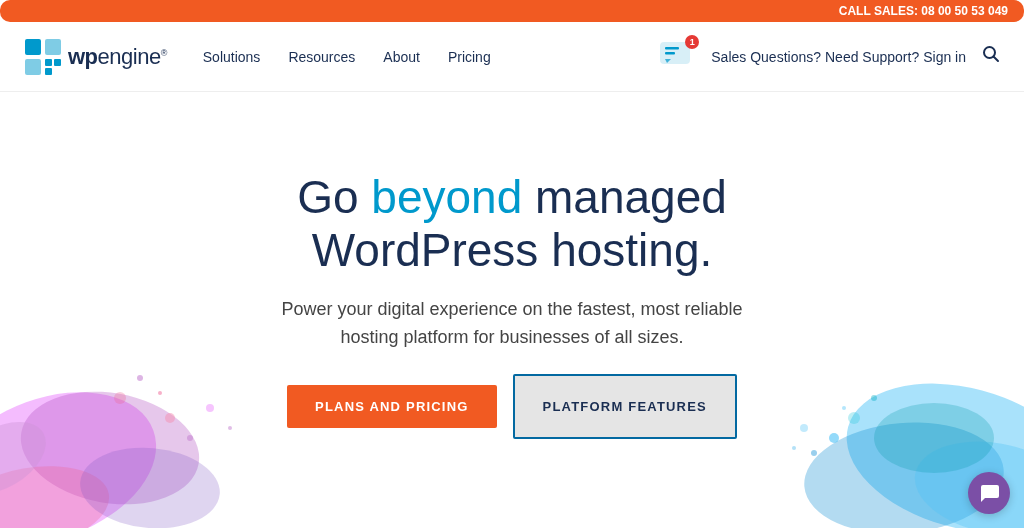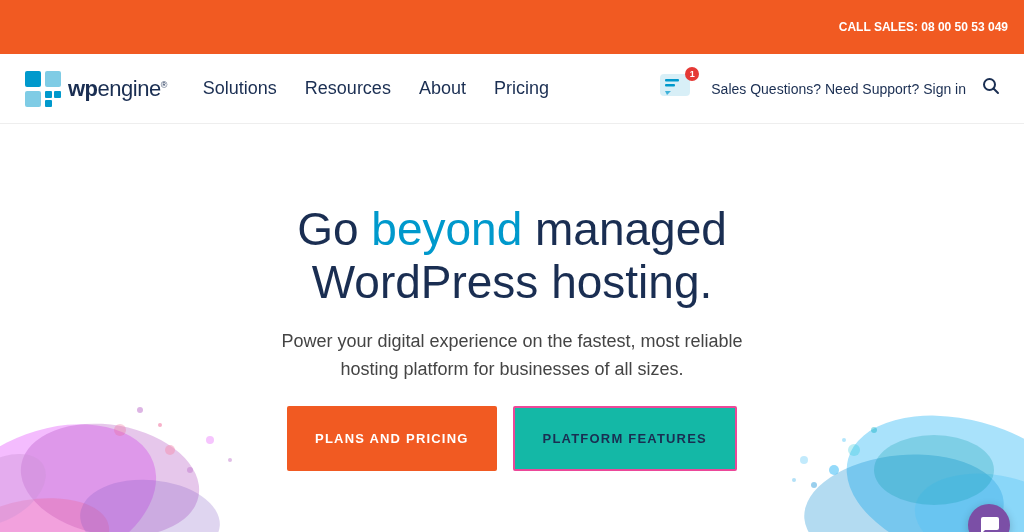--- a/index.html
+++ b/index.html
@@ -9,24 +9,25 @@
       height: 532px;
       overflow: hidden;
       background: #fff;
       position: relative;
     }
 
     
     .top-bar {
       background: #f15a22;
       text-align: right;
-      padding: 20px 16px;
+      padding: 4px 16px;
       font-size: 12px;
       color: #fff;
       font-weight: 500;
+      border-radius: 10px;
     }
     .top-bar span {
       font-weight: 700;
     }
 
     
     .navbar {
       display: flex;
       align-items: center;
       padding: 0 24px;
@@ -61,21 +62,21 @@
     }
     .nav-links {
       display: flex;
       align-items: center;
       gap: 28px;
       list-style: none;
     }
     .nav-links a {
       text-decoration: none;
       color: #1a2e52;
-      font-size: 18px;
+      font-size: 14px;
       font-weight: 500;
     }
 
     .nav-right {
       display: flex;
       align-items: center;
       gap: 16px;
       margin-left: auto;
     }
     .chat-icon-wrap {
@@ -170,37 +171,38 @@
       line-height: 1.6;
       margin-bottom: 22px;
       position: relative;
       z-index: 2;
     }
     .hero-buttons {
       display: flex;
       gap: 16px;
       position: relative;
       z-index: 2;
+      align-items: center;
     }
     .btn-primary {
       background: #f15a22;
       color: #fff;
       border: none;
       padding: 14px 28px;
       font-size: 13px;
       font-weight: 700;
       letter-spacing: 1.2px;
       text-transform: uppercase;
       cursor: pointer;
       border-radius: 2px;
     }
     .btn-secondary {
-      background: #14b8a6;
-      color: #1a2e52;
-      border: 2px solid #ec4899;
+      background: #e5e5e5;
+      color: #1a2e52;
+      border: 2px solid #0369a1;
       padding: 23px 28px;
       font-size: 13px;
       font-weight: 700;
       letter-spacing: 1.2px;
       text-transform: uppercase;
       cursor: pointer;
       border-radius: 2px;
     }
 
     

